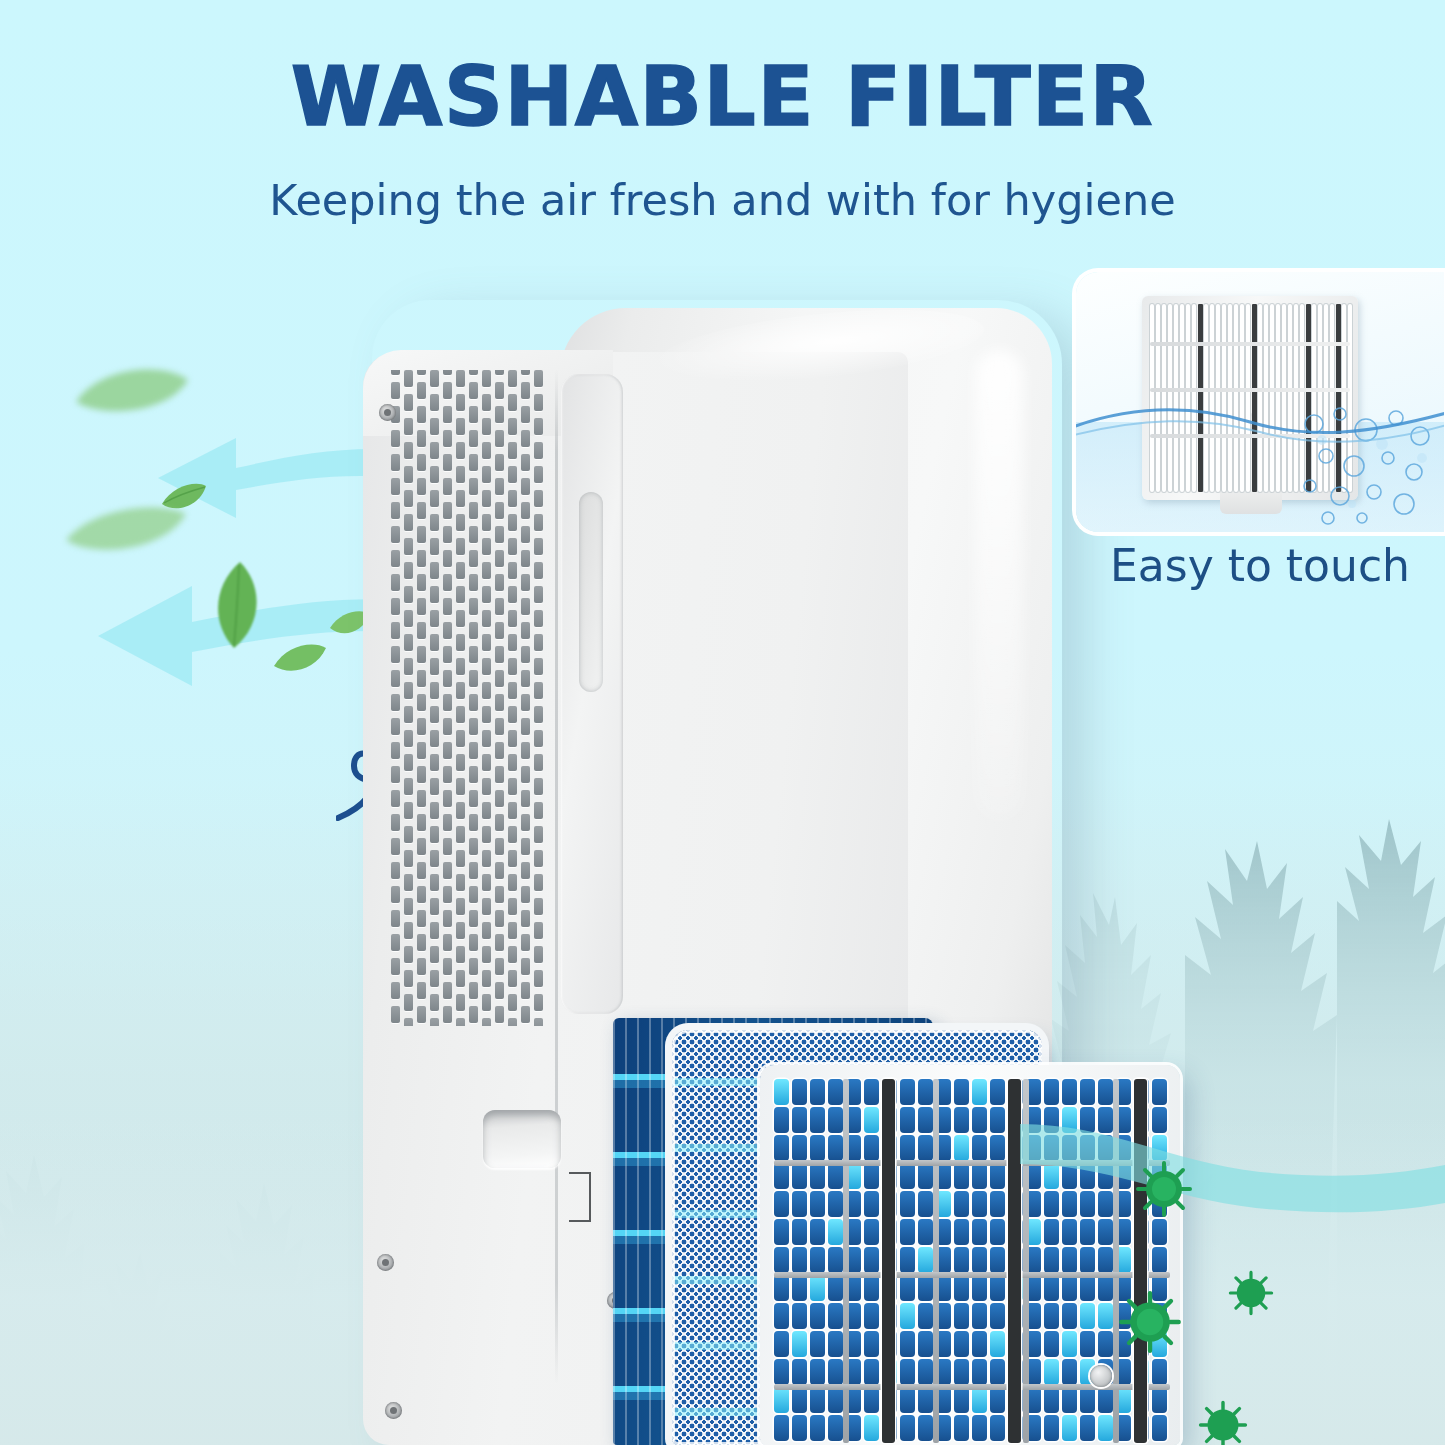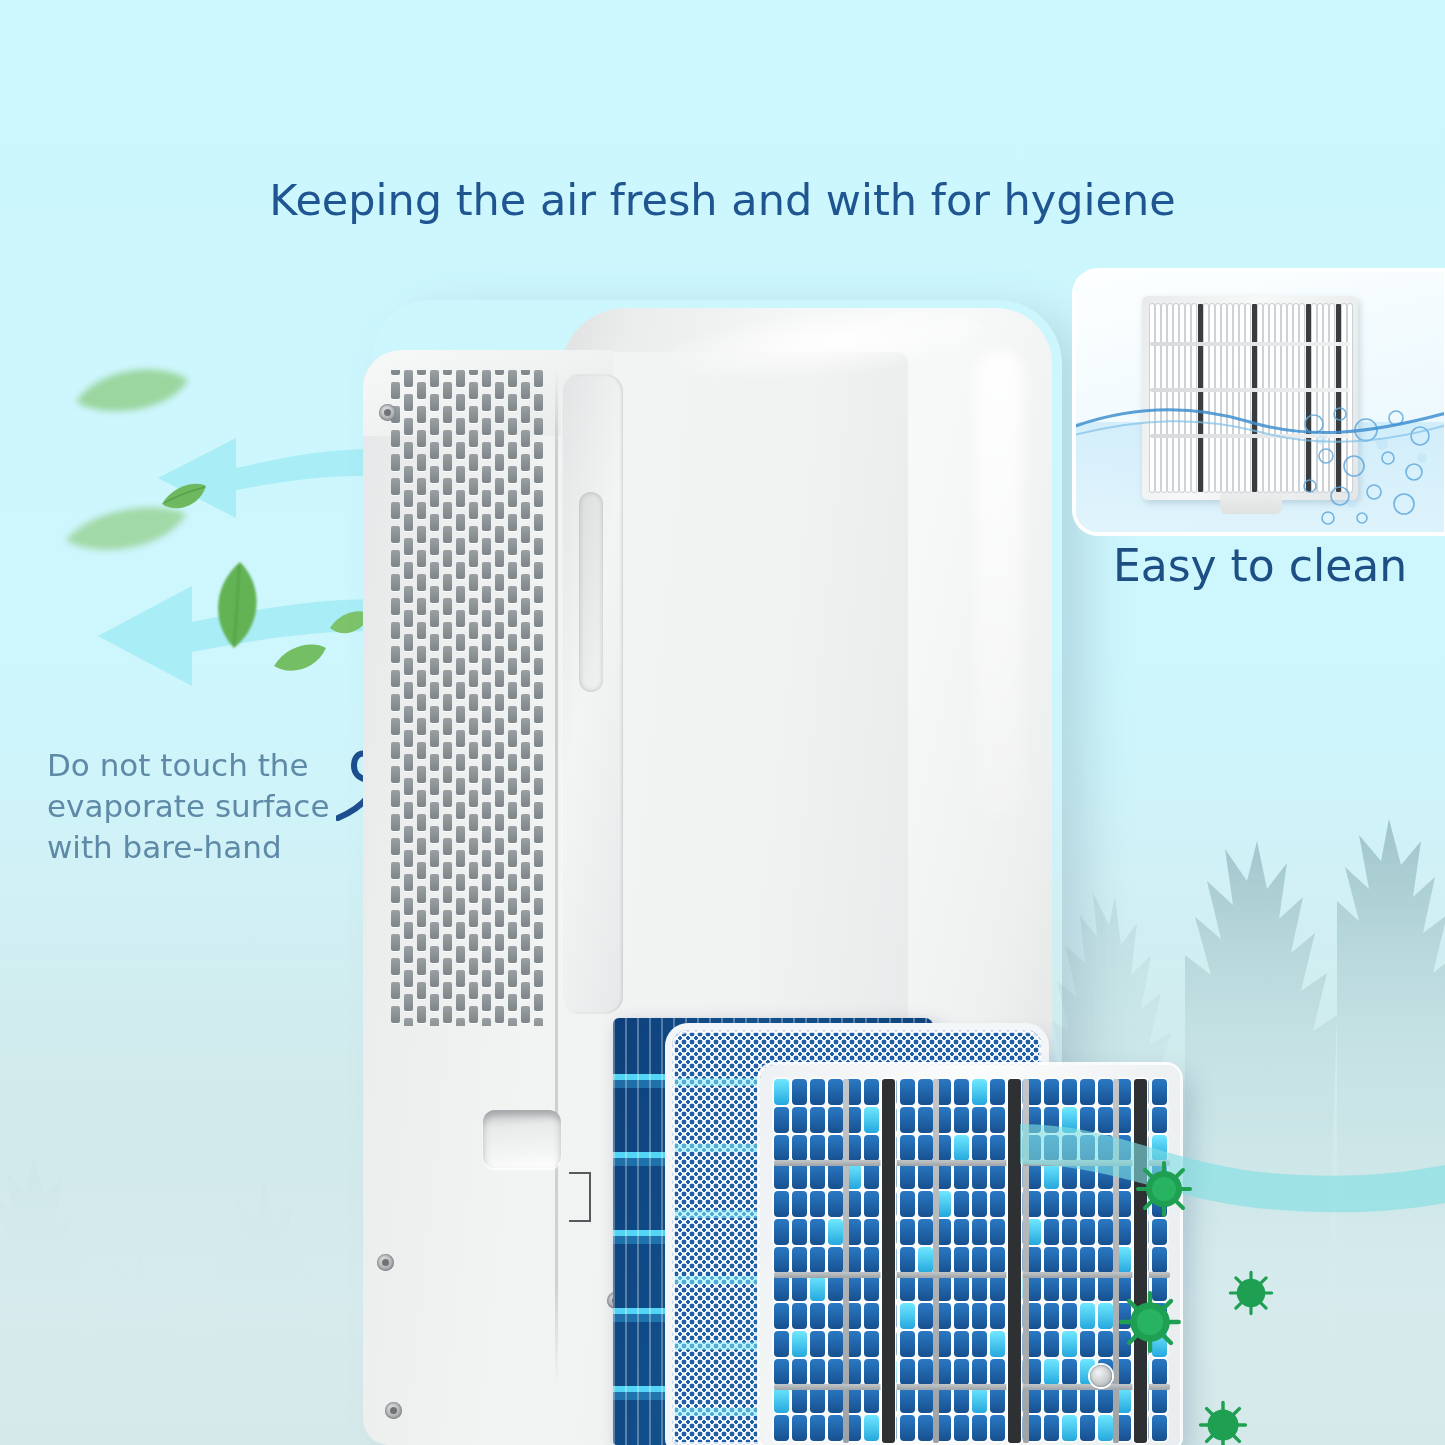--- a/index.html
+++ b/index.html
@@ -243,20 +243,21 @@
       </defs>
       <path d="M10 420 L10 200 L26 214 L16 172 L34 190 L26 146 L46 168 L54 130 L64 172 L82 152 L74 202 L94 184 L84 234 L104 218 L94 420 Z" fill="url(#trL)"></path>
       <path d="M120 420 L120 280 L134 292 L126 256 L142 272 L136 238 L152 256 L160 228 L168 262 L182 246 L174 286 L190 272 L180 312 L196 300 L188 420 Z" fill="url(#trL)"></path>
       <path d="M240 420 L240 228 L256 242 L246 200 L264 218 L256 174 L276 196 L284 158 L294 200 L312 180 L304 230 L324 212 L314 262 L334 246 L324 420 Z" fill="url(#trL)"></path>
     </svg>
   </div>
 
   <div class="bg-mist"></div>
   <div class="fog-strip"></div>
 
+  <div class="title">WASHABLE FILTER</div>
   <div class="subtitle">Keeping the air fresh and with for hygiene</div>
 
   <div class="airflow">
     <svg viewBox="0 0 380 345" width="380" height="345">
       <path d="M360 100 C300 96 250 106 196 118 L196 88 L118 128 L196 168 L196 140 C250 130 302 122 360 128 Z" fill="#a6ecf5" opacity=".92"></path>
       <path d="M360 250 C290 246 222 258 152 272 L152 236 L58 286 L152 336 L152 302 C224 288 292 278 360 282 Z" fill="#a6ecf5" opacity=".92"></path>
     </svg>
   </div>
 
   <div class="leaf" style="left:72px;top:360px;">
@@ -285,25 +286,20 @@
     <svg width="56" height="36" viewBox="0 0 56 36">
       <path d="M2 26 C14 6 40 0 54 8 C44 30 18 36 2 26 Z" fill="#74bf64"></path>
     </svg>
   </div>
   <div class="leaf" style="left:328px;top:608px;">
     <svg width="44" height="32" viewBox="0 0 44 32">
       <path d="M2 20 C12 4 32 0 42 6 C34 26 14 30 2 20 Z" fill="#7cc36a"></path>
     </svg>
   </div>
 
-  <div class="warn-note">
-    <div>Do not touch the</div>
-    <div>evaporate surface</div>
-    <div>with bare-hand</div>
-  </div>
   <div class="curly-arrow">
     <svg viewBox="0 0 120 115" width="120" height="115">
       <path d="M2 106 C26 96 44 78 40 56 C37 38 18 36 18 54 C18 70 40 72 56 62 C68 54 78 44 92 36" stroke="#1d4f8f" stroke-width="6" fill="none" stroke-linecap="round"></path>
       <path d="M96 22 L100 44 L76 40 Z" fill="#1d4f8f"></path>
     </svg>
   </div>
 
   <div class="unit-shadow"></div>
   <div class="unit">
     <div class="body-right"></div>
@@ -1203,15 +1199,15 @@
           <circle cx="90" cy="44" r="6"></circle>
           <circle cx="60" cy="104" r="4"></circle>
         <circle cx="130" cy="58" r="5"></circle>
       </g>
     </svg>
     <svg style="position:absolute;left:-6px;top:104px;width:380px;height:90px" viewBox="0 0 380 90">
       <path d="M0 52 C60 30 120 28 180 46 C240 64 300 58 380 36" stroke="#3f8fd0" stroke-width="3" fill="none" opacity=".85"></path>
       <path d="M0 60 C70 42 130 40 190 56 C250 72 312 68 380 48" stroke="#7fc0e8" stroke-width="2" fill="none" opacity=".7"></path>
     </svg>
   </div>
-  <div class="caption">Easy to clean</div>
+  <div class="caption">Easy to touch</div>
 
 </div>
 
 </body></html>

